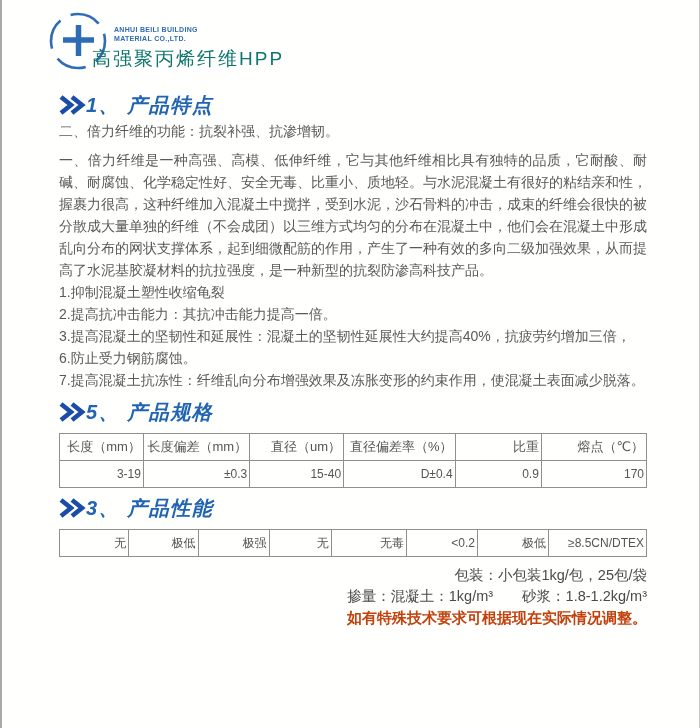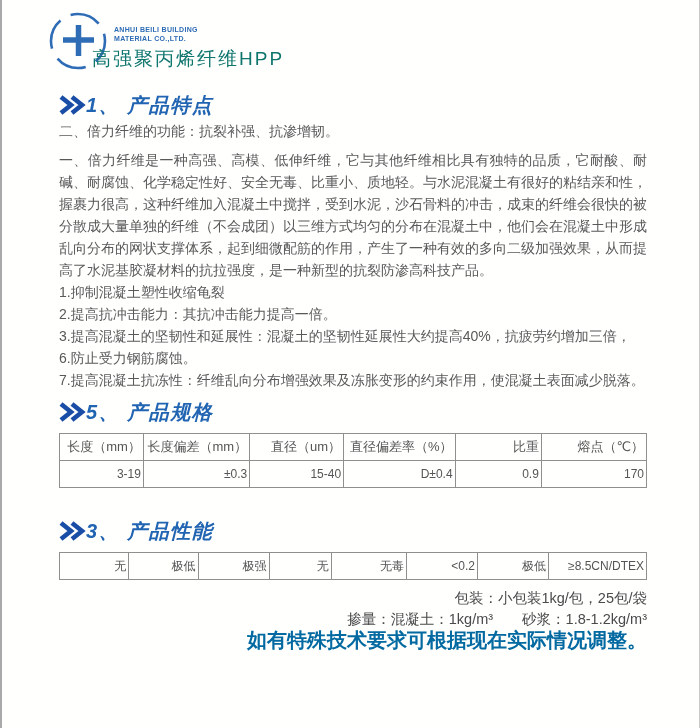--- a/index.html
+++ b/index.html
@@ -22,36 +22,36 @@
   }
   .product-title {
     position:absolute; left:90px; top:46px;
     font-size:19px; color:#0f766e; letter-spacing:2px; white-space:nowrap;
   }
   .content { padding:0 52px 0 57px; }
   .section-heading { display:flex; align-items:center; height:30px;font-style:italic; }
   .section-heading .label {
     font-size:20px; font-weight:bold; color:#2164b2; letter-spacing:1.5px; white-space:nowrap;
   }
-  .mt6 { margin-top:6px; } .mt12 { margin-top:28px; }
+  .mt6 { margin-top:6px; } .mt12 { margin-top:5px; }
   .body-text { font-size:14px; line-height:22px; color:#595959; }
   .p1 { margin:7px 0 0 0; text-align:justify; }
   .p2 { margin:0; }
   .features { margin:0; padding:0; list-style:none; }
   .features li { line-height:22px; }
   table { border-collapse:collapse; width:100%; table-layout:fixed; margin-top:6px; }
   th, td {
     border:1px solid #8f8f8f; height:26px; text-align:right;
     font-size:13px; color:#555555; font-weight:normal; padding:0 2px;
     overflow:hidden; white-space:nowrap;
   }
   td { font-size:12px; }
   .footer { margin-top:8px; font-size:14.5px; color:#4a4a4a; line-height:21px;text-align:right; }
   .footer p { margin:0; }
-  .note { margin-top:5px; font-weight:bold; color:#0369a1; font-size:20px; }
+  .note { margin-top:5px; font-weight:bold; color:#c2410c; font-size:15px; }
 </style>
 </head>
 <body>
 
 <div class="page">
 
   <div class="header">
     <svg class="logo-svg" width="64" height="64" viewBox="0 0 64 64">
       <g stroke="#2e6cb5" fill="none">
         <circle cx="32" cy="31" r="27" stroke-width="2.6" stroke-dasharray="31 11.4" stroke-dashoffset="8"></circle>

